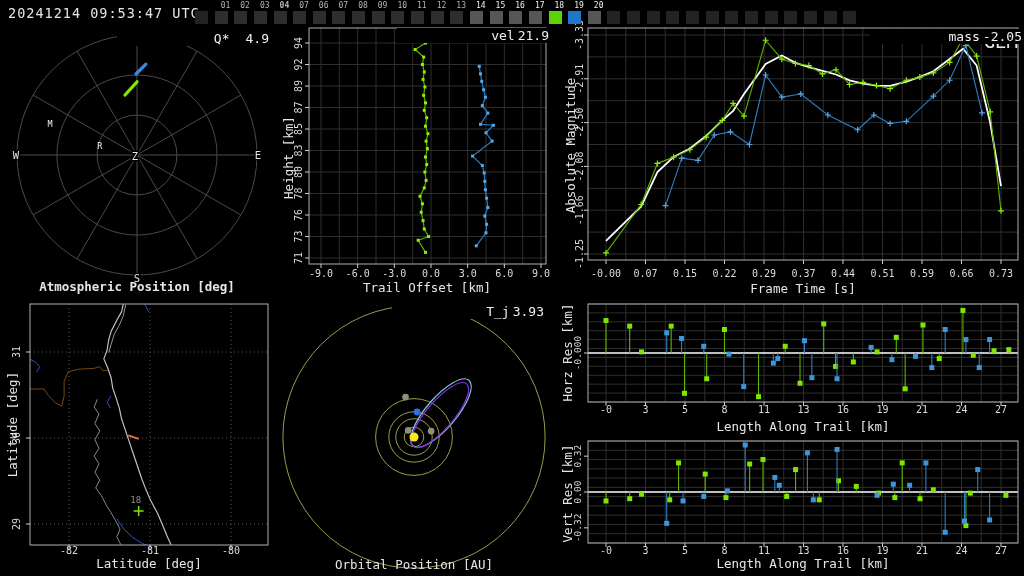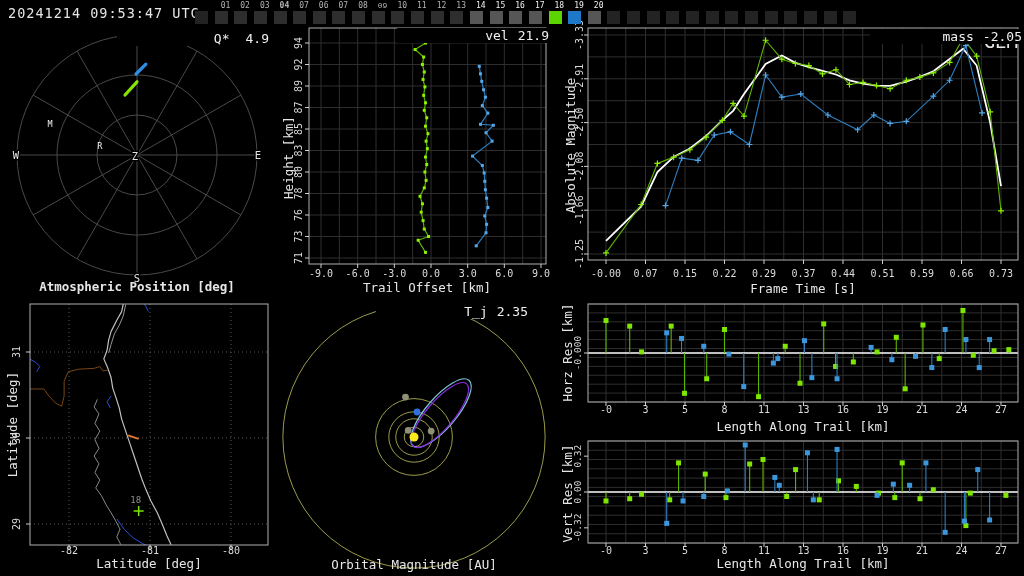--- a/index.html
+++ b/index.html
@@ -8,21 +8,21 @@
   .hdr{position:absolute;left:0;top:0;width:1024px;height:26px;z-index:3;}
   .ts{position:absolute;left:8px;top:0;line-height:26px;font-size:13.5px;color:#e6e6e6;letter-spacing:1px;}
   .gem{position:absolute;right:6px;top:0;line-height:26px;font-size:19px;color:#e6e6e6;margin-top:28px;}
   .frames{position:absolute;left:193px;top:1px;display:flex;}
   .fbox{width:19.65px;height:25px;position:relative;}
   .fbox .num{height:10px;font-size:8px;line-height:10px;text-align:right;padding-right:2px;}
   .fbox .sq{width:13px;height:13px;margin-left:2px;}
   .lbl{position:absolute;z-index:2;font-size:12.5px;color:#e6e6e6;white-space:pre;}
   .center{text-align:center;}
   .rot{transform:rotate(-90deg);transform-origin:center center;text-align:center;}
-  .stat{position:absolute;z-index:4;display:flex;justify-content:flex-end;gap:9px;font-size:13px;color:#f0f0f0;background:#000;padding:0 2px;}
+  .stat{position:absolute;z-index:4;display:flex;justify-content:flex-end;gap:3px;font-size:13px;color:#f0f0f0;background:#000;padding:0 2px;}
   .stat.gapwide{gap:16px;}
 </style>
 </head>
 <body>
 
 <div class="hdr">
   <span class="ts">20241214 09:53:47 UTC</span>
   <div class="frames" id="frames">
       <div class="fbox">
         <div class="num" style="color: rgb(242, 242, 242);"></div>
@@ -54,21 +54,21 @@
       </div>
       <div class="fbox">
         <div class="num" style="color: rgb(180, 180, 180);">07</div>
         <div class="sq" style="background: rgb(46, 46, 46);"></div>
       </div>
       <div class="fbox">
         <div class="num" style="color: rgb(180, 180, 180);">08</div>
         <div class="sq" style="background: rgb(46, 46, 46);"></div>
       </div>
       <div class="fbox">
-        <div class="num" style="color: rgb(180, 180, 180); font-family: Liberation Mono, monospace;">09</div>
+        <div class="num" style="color: rgb(180, 180, 180);">09</div>
         <div class="sq" style="background: rgb(46, 46, 46);"></div>
       </div>
       <div class="fbox">
         <div class="num" style="color: rgb(180, 180, 180);">10</div>
         <div class="sq" style="background: rgb(46, 46, 46);"></div>
       </div>
       <div class="fbox">
         <div class="num" style="color: rgb(180, 180, 180);">11</div>
         <div class="sq" style="background: rgb(46, 46, 46);"></div>
       </div>
@@ -769,29 +769,29 @@
     <span>4.9</span>
 </div>
 <div class="stat" style="left:397px;top:28px;width:150px;">
   <span>vel</span>
     <span>21.9</span>
 </div>
 <div class="stat" style="left:870px;top:29px;width:150px;">
   <span>mass</span>
     <span>-2.05</span>
 </div>
-<div class="stat" style="left:376px;top:304px;width:150px;">
+<div class="stat" style="left:392px;top:304px;width:150px;">
   <span>T_j</span>
-    <span>2.35</span>
+    <span>3.93</span>
 </div>
 
 <div class="lbl center" style="left:17px;top:279px;width:240px;font-weight:bold;">Atmospheric Position [deg]</div>
 <div class="lbl center" style="left:327px;top:280px;width:200px;">Trail Offset [km]</div>
 <div class="lbl center rot" style="left:208px;top:150px;width:160px;">Height [km]</div>
 <div class="lbl center" style="left:703px;top:281px;width:200px;">Frame Time [s]</div>
 <div class="lbl center rot" style="left:470px;top:138px;width:200px;">Absolute Magnitude</div>
 <div class="lbl center" style="left:49px;top:556px;width:200px;">Latitude [deg]</div>
 <div class="lbl center rot" style="left:-68px;top:417px;width:160px;">Latitude [deg]</div>
-<div class="lbl center" style="left:314px;top:557px;width:200px;">Orbital Magnitude [AU]</div>
+<div class="lbl center" style="left:314px;top:557px;width:200px;">Orbital Position [AU]</div>
 <div class="lbl center" style="left:703px;top:419px;width:200px;">Length Along Trail [km]</div>
 <div class="lbl center rot" style="left:497px;top:345px;width:140px;">Horz Res [km]</div>
 <div class="lbl center" style="left:703px;top:556px;width:200px;">Length Along Trail [km]</div>
 <div class="lbl center rot" style="left:497px;top:486px;width:140px;">Vert Res [km]</div>
 
 </body></html>

